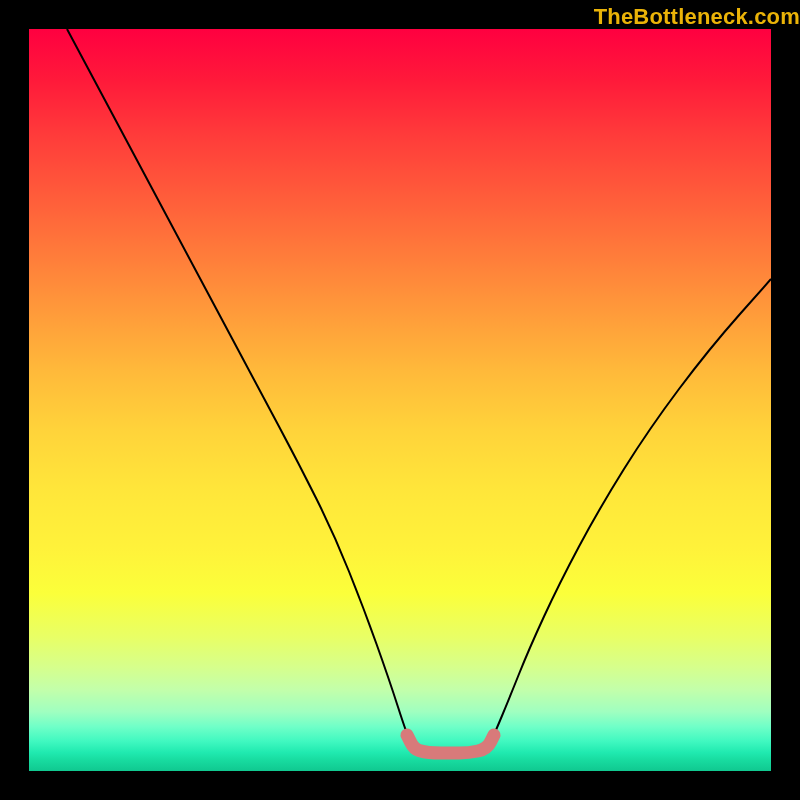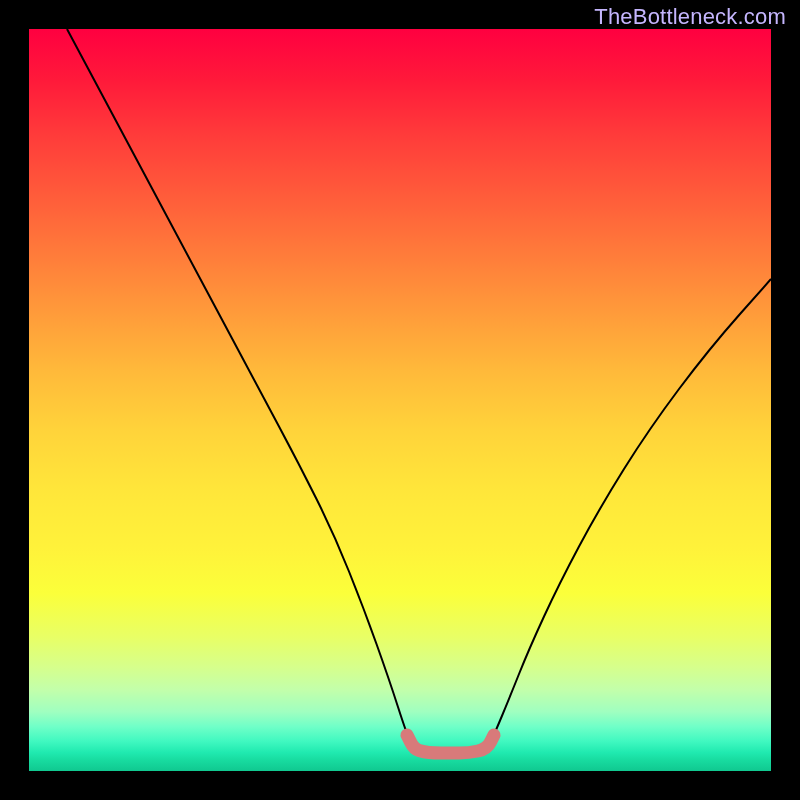--- a/index.html
+++ b/index.html
@@ -50,24 +50,24 @@
       #70ffc8 94%,
       #40f8c0 96%,
       #20eab0 97.5%,
       #18dca0 98.5%,
       #10c890 100%
     );
   }
   .watermark {
     position: absolute;
     top: 4px;
-    right: 14px;
-    color: #c4b5fd;
+    right: 0;
+    color: #eab308;
     font-size: 22px;
-    font-weight: 400;
+    font-weight: 700;
     letter-spacing: 0.2px;
     user-select: none;
   }
   svg.curve {
     position: absolute;
     inset: 0;
   }
 </style>
 </head>
 <body>

